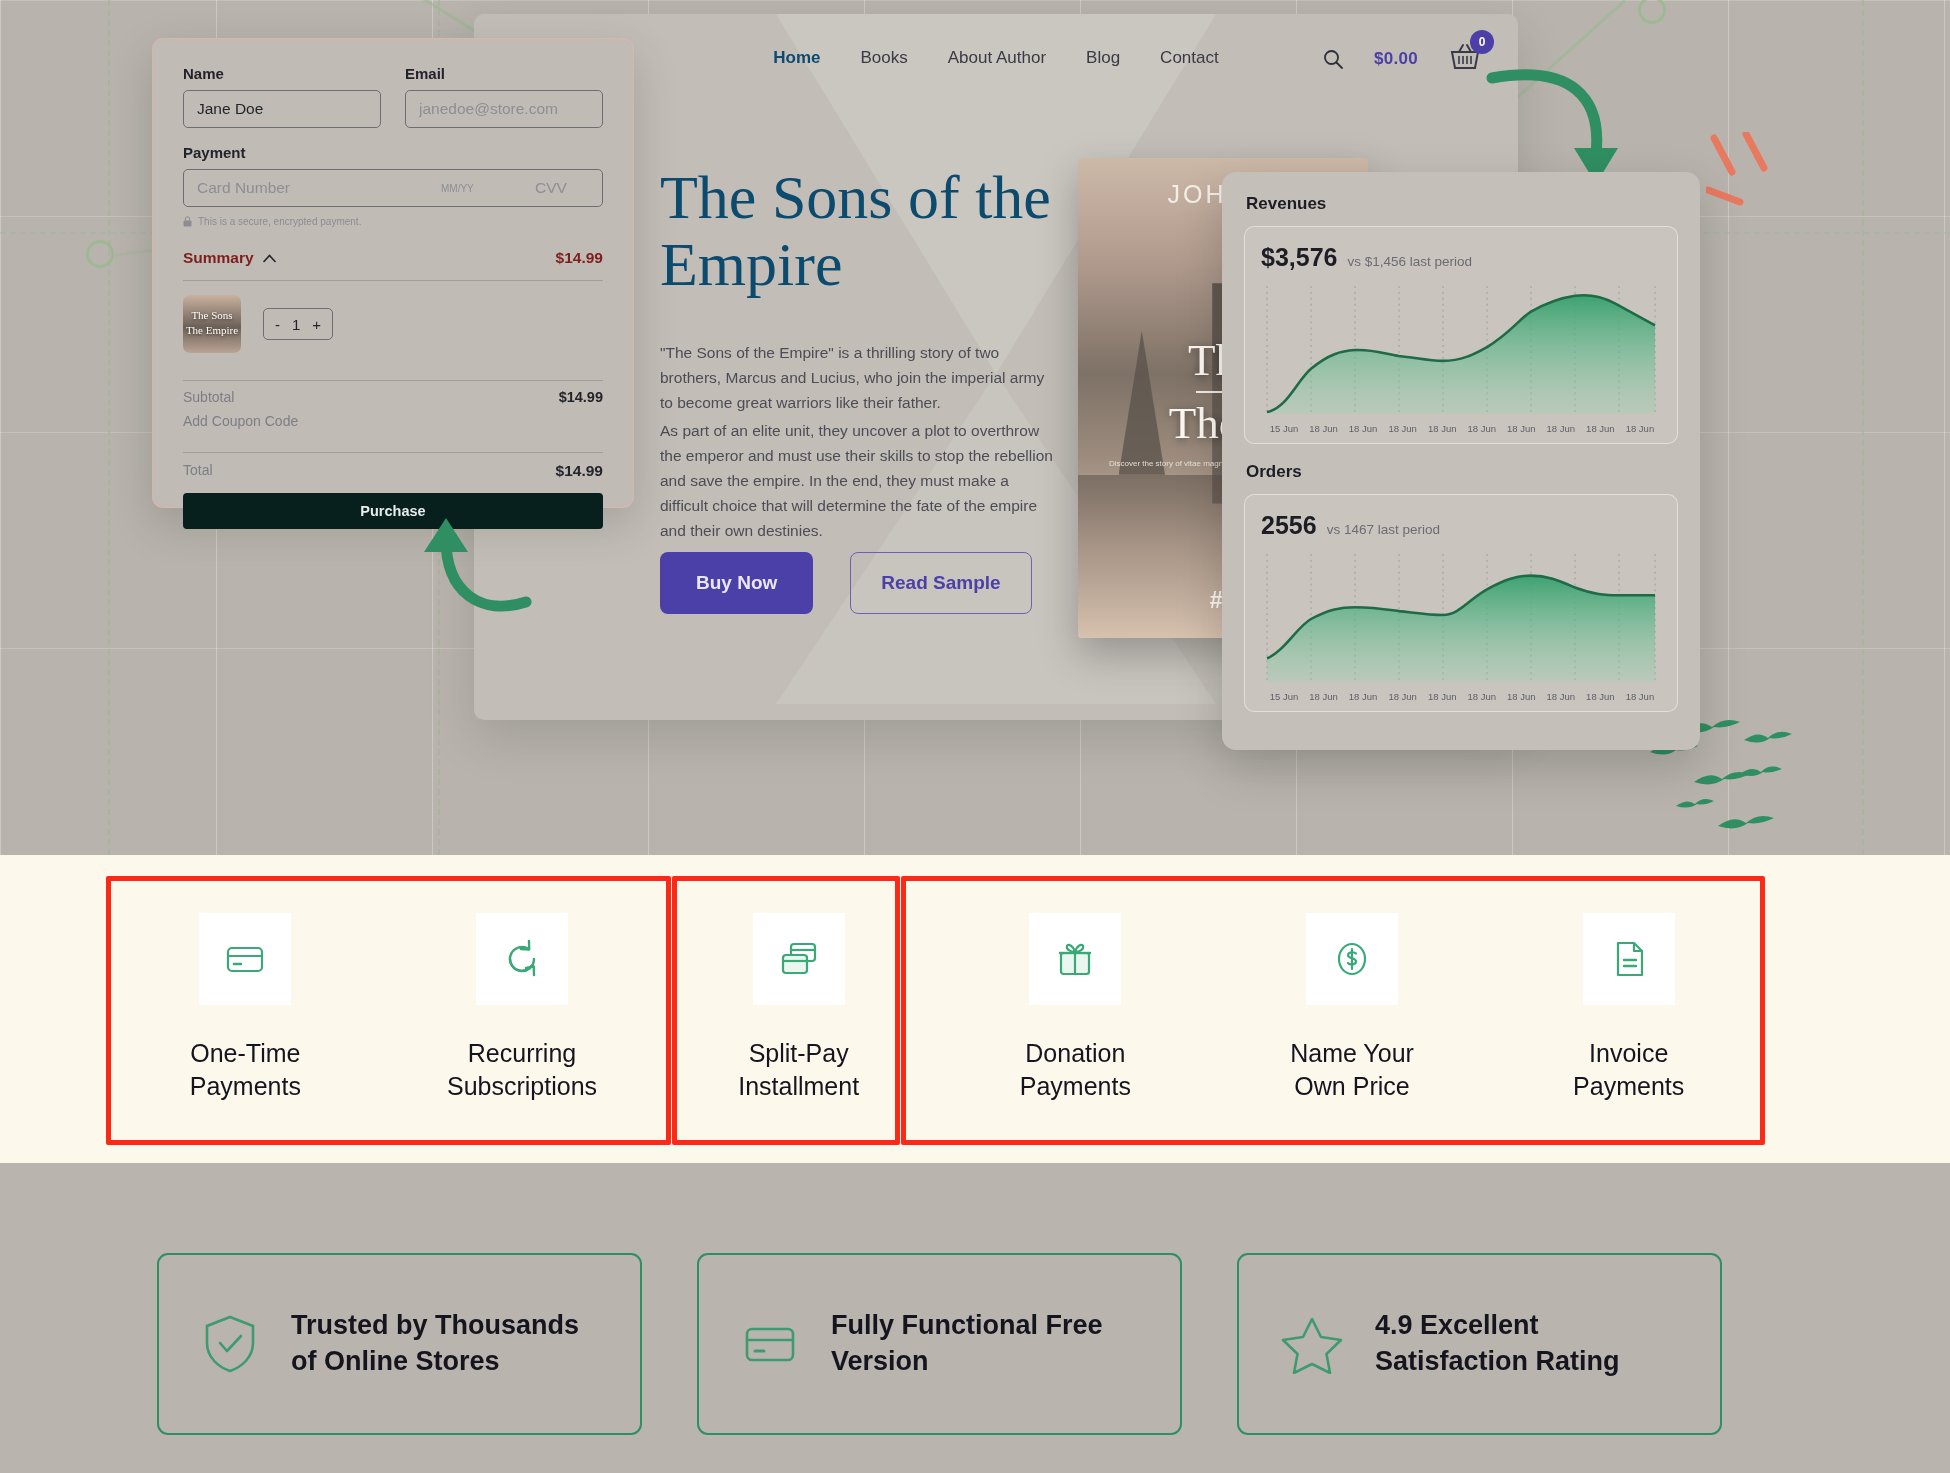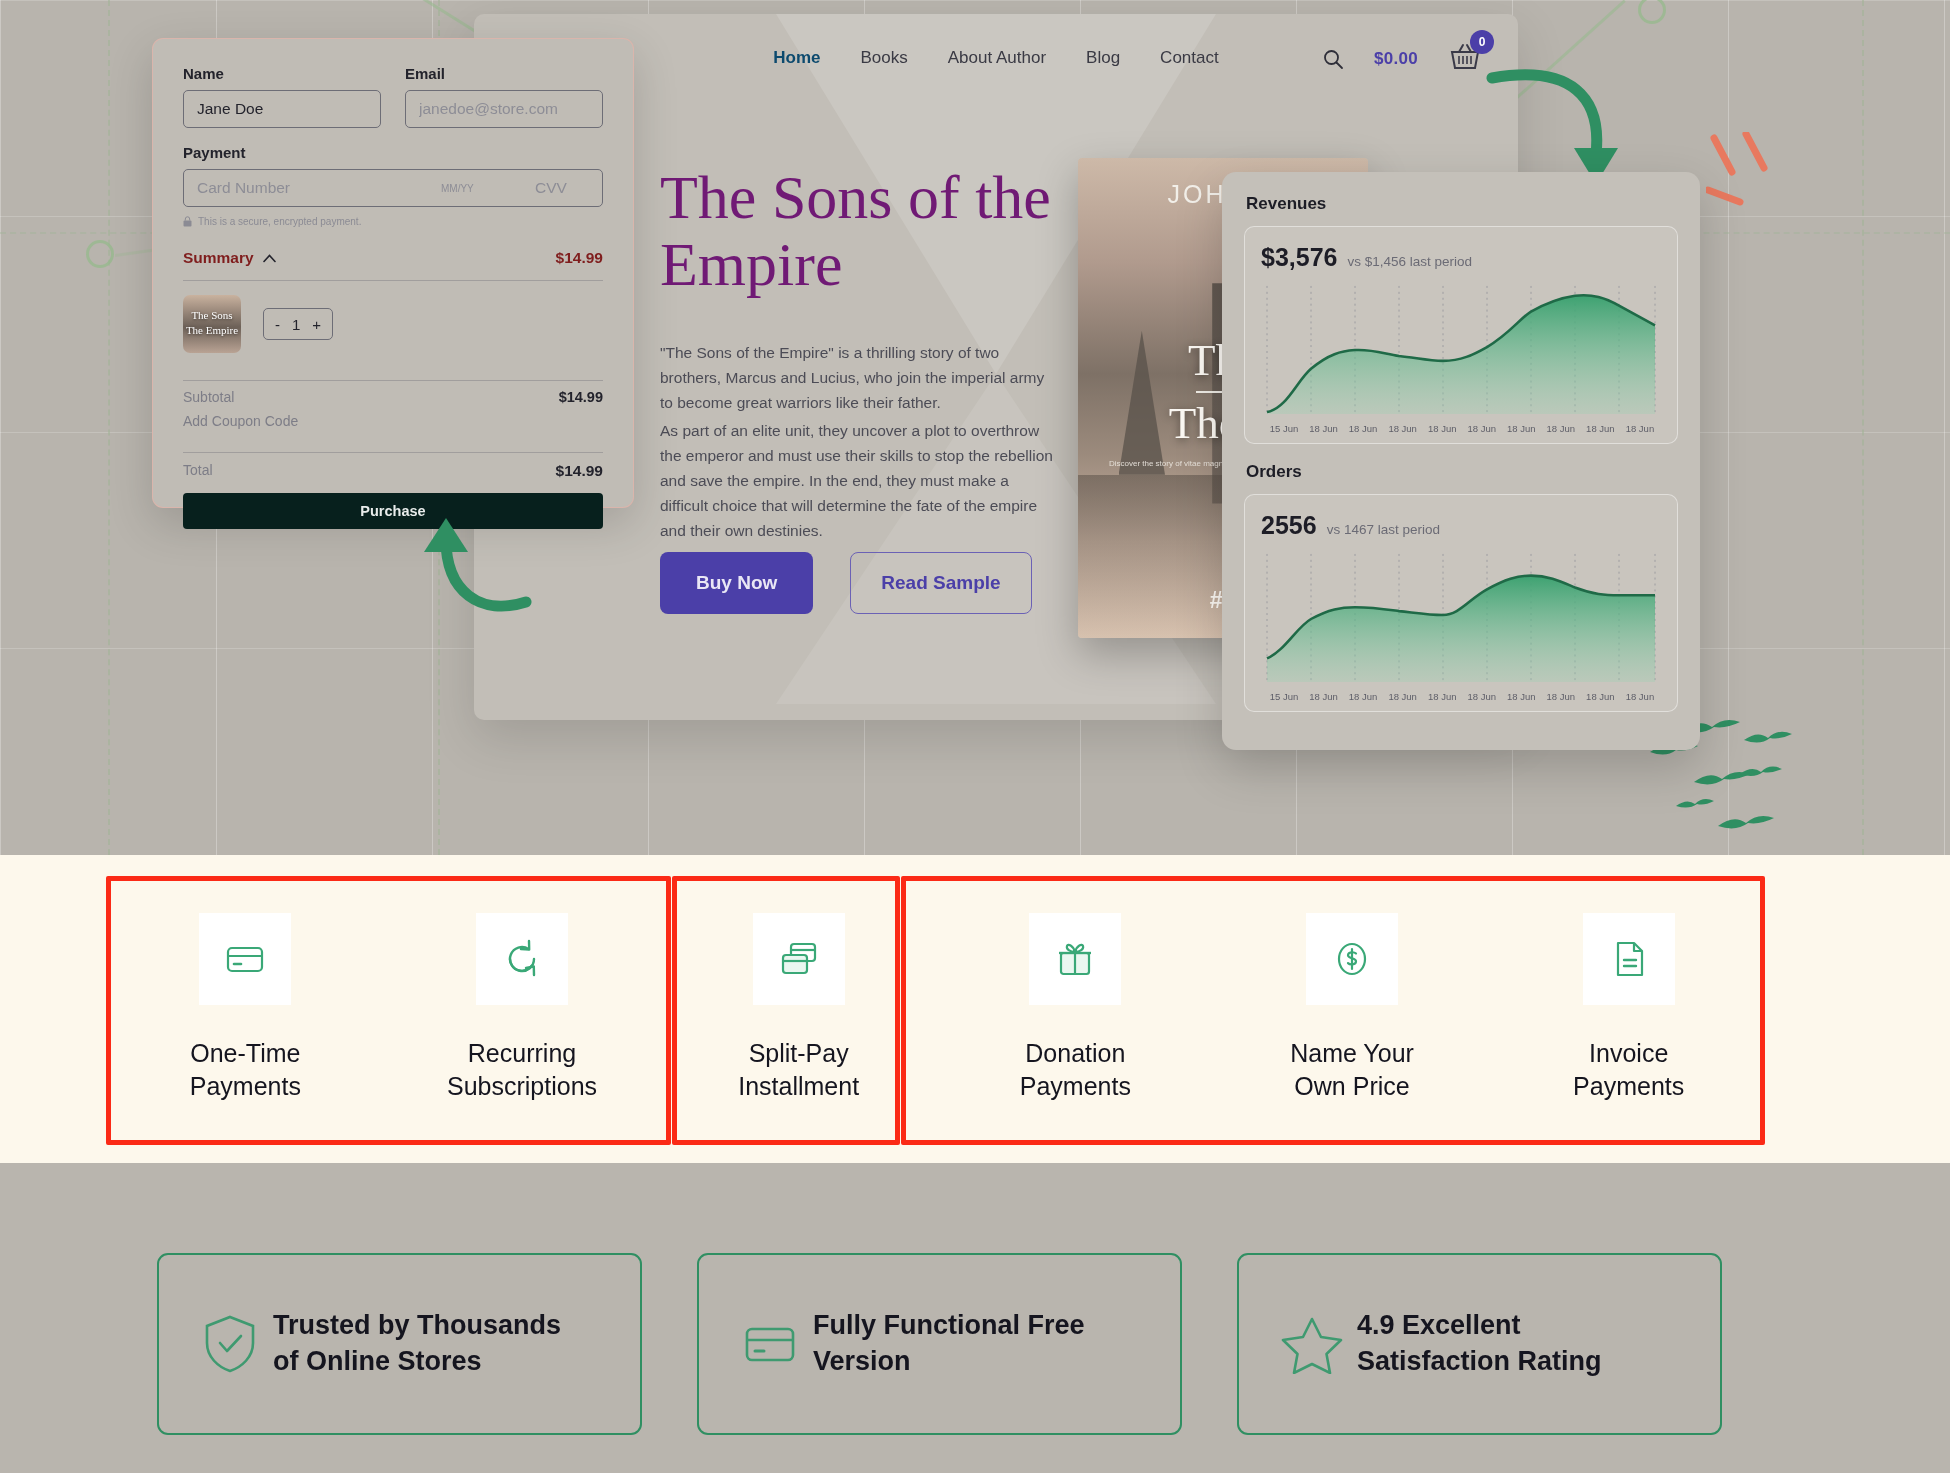--- a/index.html
+++ b/index.html
@@ -68,21 +68,21 @@
   .cart-wrap { position:relative; }
   .cart-badge {
     position:absolute; right:-12px; top:-12px;
     width:24px;height:24px;border-radius:50%;
     background:#4b3fa8; color:#fff; font-size:12px; font-weight:bold;
     display:flex;align-items:center;justify-content:center;
   }
   .hero-title {
     position:absolute; left:186px; top:150px; width:430px;
     font-family:"Liberation Serif", serif;
-    font-size:62px; line-height:1.08; color:#701a75; font-weight:normal;
+    font-size:62px; line-height:1.08; color:#0c4a6e; font-weight:normal;
   }
   .hero-para {
     position:absolute; left:186px; width:400px;
     font-size:15.5px; line-height:1.62; color:#4c4c56;
   }
   .hero-p1 { top:326px; }
   .hero-p2 { top:404px; }
   .hero-btns { position:absolute; left:186px; top:538px; display:flex; gap:37px; }
   .btn-buy {
     background:#4b3fa8; color:#e9e7f5; font-size:19px; font-weight:bold;
@@ -237,21 +237,21 @@
   }
 
   
   .trust {
     position:absolute; left:0; top:1163px; width:1950px; height:310px;
     background:#b9b5ae;
   }
   .badges { position:absolute; left:157px; top:90px; display:flex; gap:55px; }
   .badge {
     width:485px; height:182px; border:2px solid #2f8f62; border-radius:11px;
-    display:flex; align-items:center; gap:14px; padding:0 42px;
+    display:flex; align-items:center; gap:32px; padding:0 42px;
   }
   .badge .btext {
     font-size:27px; line-height:1.32; color:#15151f; font-weight:bold;
   }
   .badge svg { flex:0 0 auto; }
 </style>
 </head>
 <body>
 
 <div class="stage">

